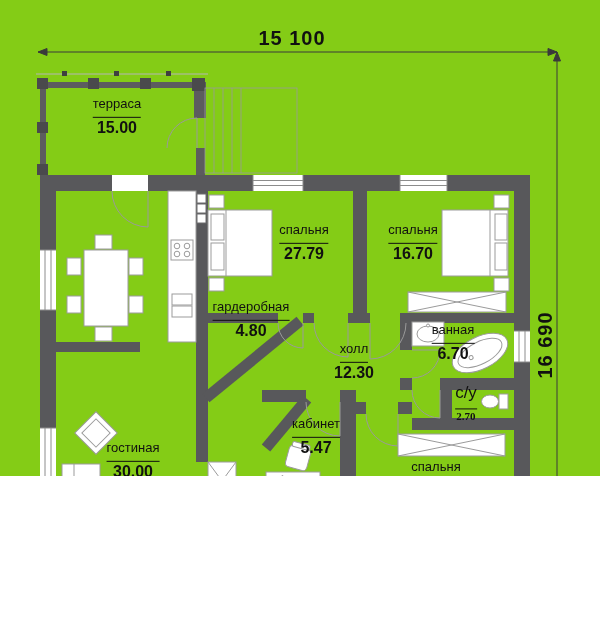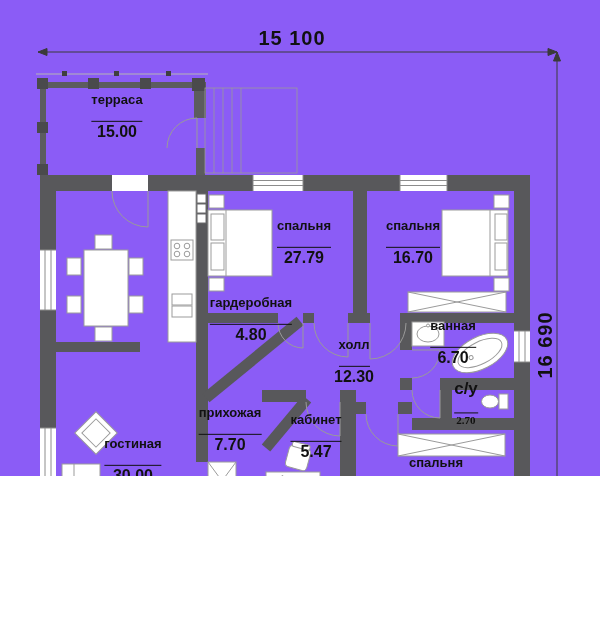--- a/index.html
+++ b/index.html
@@ -1,29 +1,29 @@
 <!DOCTYPE html>
 <html><head>
 <meta charset="utf-8">
 <style>
   html,body{margin:0;padding:0;background:#ffffff;}
   #stage{
-    position:relative;width:600px;height:476px;background:#8b5cf6;
+    position:relative;width:600px;height:476px;background:#84cc16;
     font-family:"Liberation Sans",sans-serif;overflow:hidden;
   }
   #plan-svg{position:absolute;left:0;top:0;}
   .room-label{
     position:absolute;transform:translate(-50%,-50%);
     display:flex;flex-direction:column;align-items:center;
     color:#111;line-height:1.15;text-align:center;white-space:nowrap;
     pointer-events:none;
   }
   .room-label .rn{
-    font-weight:bold;font-size:13px;
-    border-bottom:1.5px solid #111;padding-bottom:13px;
+    font-weight:normal;font-size:13px;
+    border-bottom:1.5px solid #111;padding-bottom:5px;
   }
   .room-label .ra{font-weight:bold;font-size:16px;margin-top:1px;}
   .room-label.small .rn{font-size:17px;}
   .room-label.small .ra{font-size:11px;font-family:Liberation Serif, serif;}
   .dim{
     position:absolute;color:#111;font-weight:bold;font-size:20px;
     letter-spacing:1px;white-space:nowrap;pointer-events:none;
   }
   .dim-top{left:292px;top:38px;transform:translate(-50%,-50%);}
   .dim-right{left:545px;top:345px;transform:translate(-50%,-50%) rotate(-90deg);}
@@ -400,24 +400,20 @@
     <span class="ra">12.30</span>
   </div>
   <div class="room-label" style="left:453px;top:343px">
     <span class="rn">ванная</span>
     <span class="ra">6.70</span>
   </div>
   <div class="room-label small" style="left:466px;top:403px">
     <span class="rn">с/у</span>
     <span class="ra">2.70</span>
   </div>
-  <div class="room-label" style="left:230px;top:430px">
-    <span class="rn">прихожая</span>
-    <span class="ra">7.70</span>
-  </div>
   <div class="room-label" style="left:316px;top:437px">
     <span class="rn">кабинет</span>
     <span class="ra">5.47</span>
   </div>
   <div class="room-label" style="left:133px;top:461px">
     <span class="rn">гостиная</span>
     <span class="ra">30.00</span>
   </div>
   <div class="room-label" style="left:436px;top:480px">
     <span class="rn">спальня</span>

